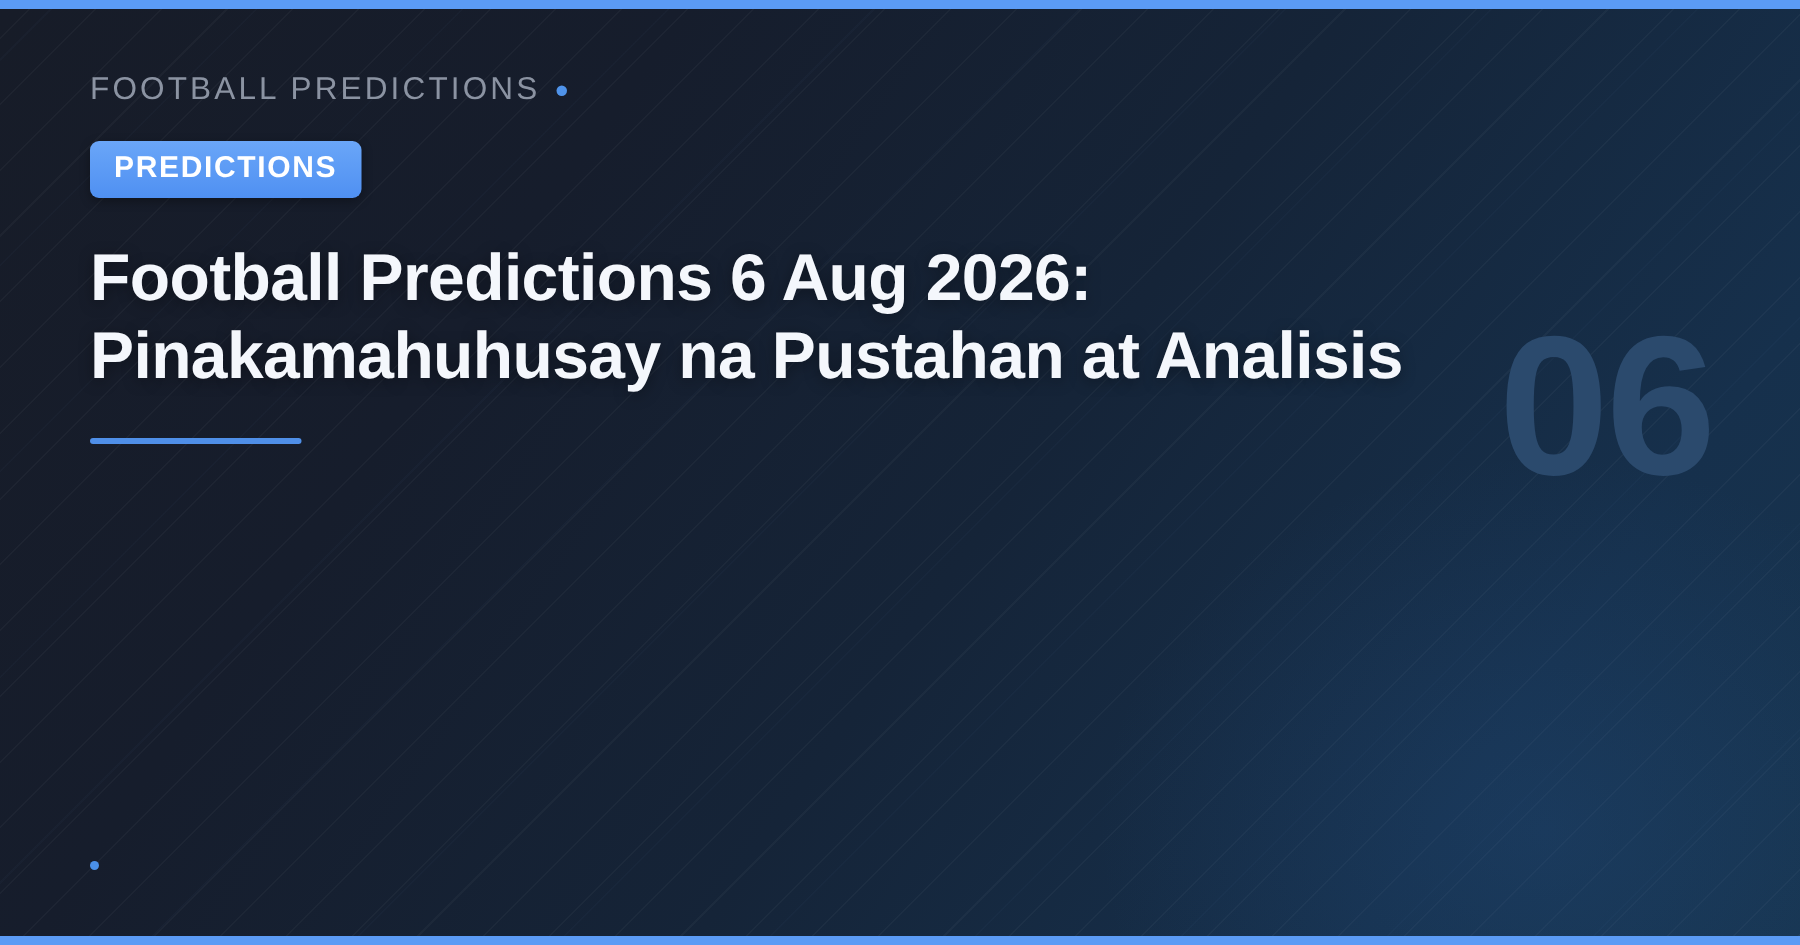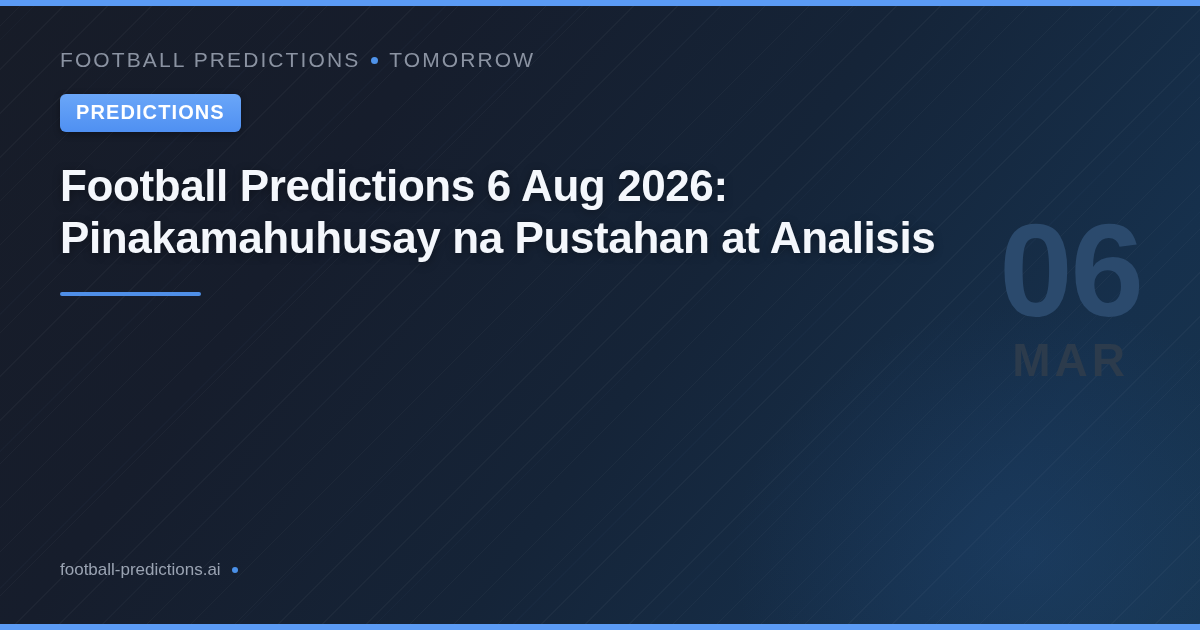--- a/index.html
+++ b/index.html
@@ -175,36 +175,33 @@
 <body>
 
 <div class="og-card">
 
   <div class="stripes"></div>
   <div class="stripes-2"></div>
   <div class="glow"></div>
 
   <div class="date-badge">
     <span class="date-day">06</span>
-    <span class="date-mon">MAR</span>
   </div>
 
   <div class="content">
 
     <div class="kicker">
       <span>FOOTBALL PREDICTIONS</span>
       <span class="dot"></span>
-      <span>TOMORROW</span>
     </div>
 
     <span class="tag">PREDICTIONS</span>
 
     <h1 class="headline">Football Predictions 6 Aug 2026: Pinakamahuhusay na Pustahan at Analisis</h1>
 
     <div class="rule"></div>
   </div>
 
   <div class="footer">
-    <span>football-predictions.ai</span>
     <span class="dot"></span>
   </div>
 
 </div>
 
 </body></html>

